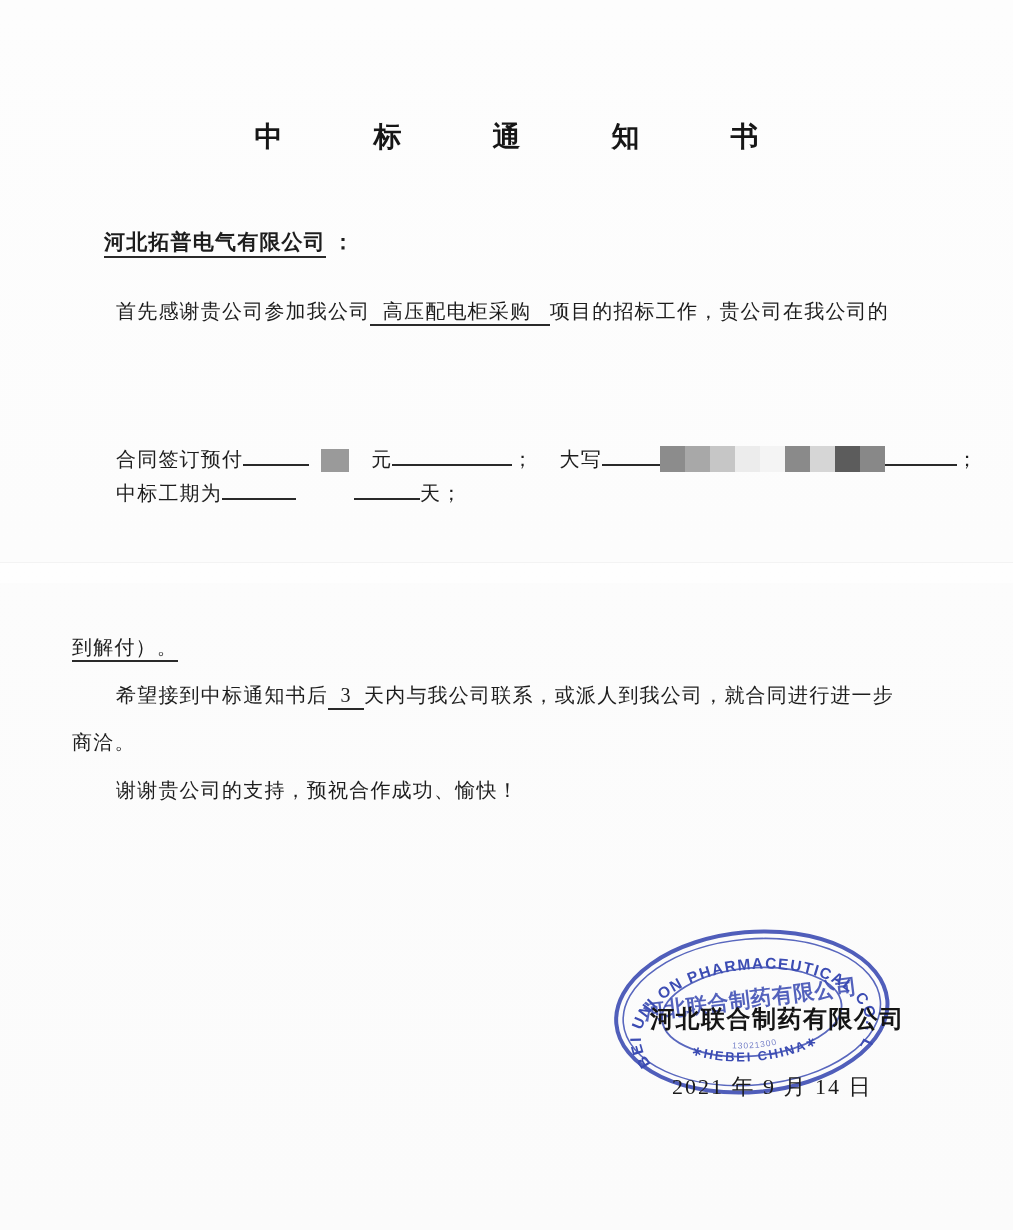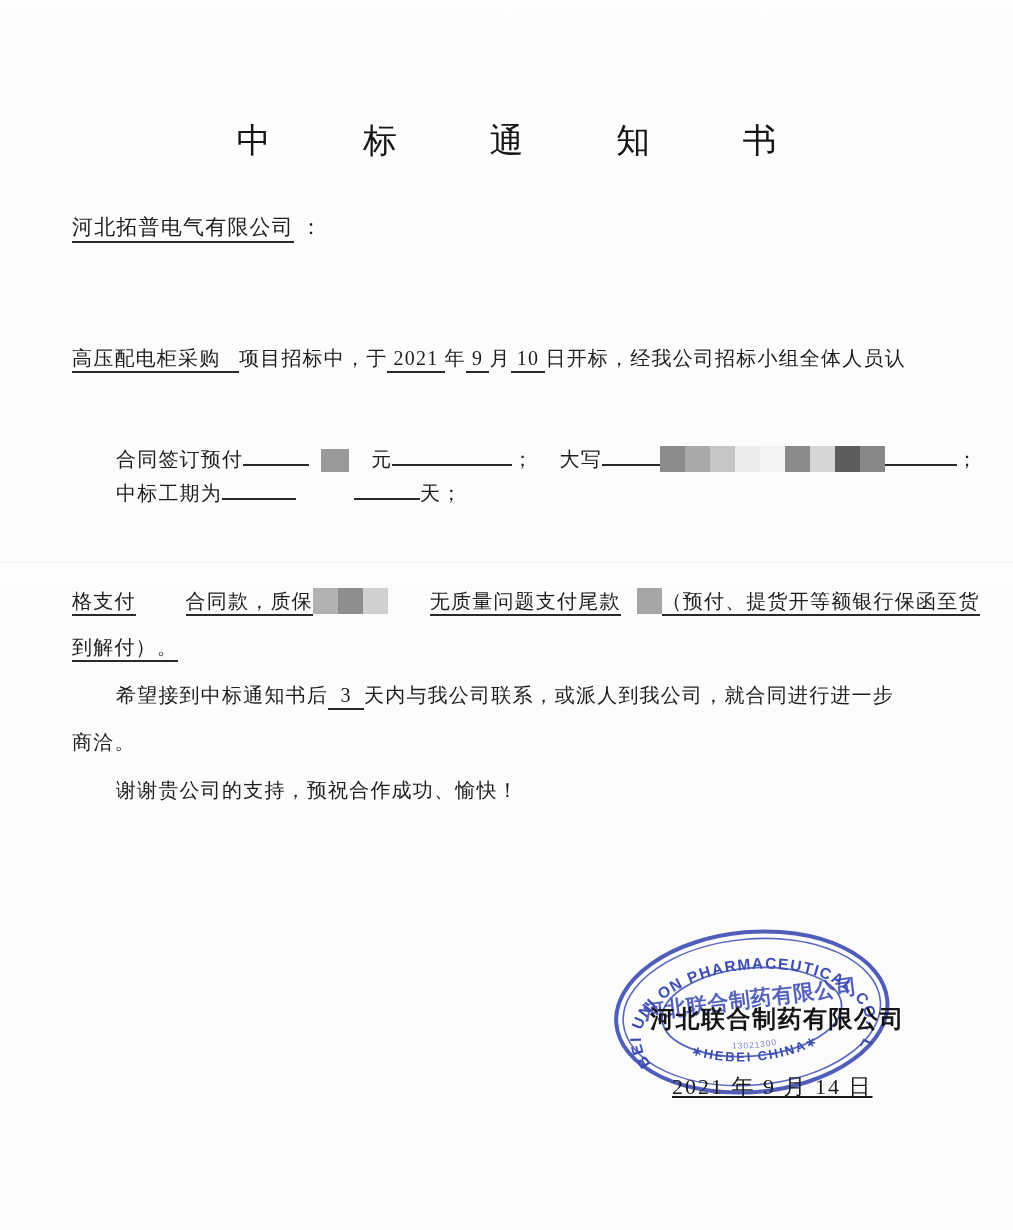--- a/index.html
+++ b/index.html
@@ -5,63 +5,63 @@
   html,body{margin:0;padding:0;}
   body{
     width:1013px;height:1230px;position:relative;overflow:hidden;
     background:linear-gradient(180deg,#fdfdfd 0%,#fcfcfc 45%,#fbfbfb 100%);
     font-family:"Liberation Serif","DejaVu Serif",serif;
     color:#1c1c1c;
   }
   .page{position:absolute;inset:0;}
   .title{
     position:absolute;top:118px;left:0;width:100%;text-align:center;
-    font-size:34px;letter-spacing:42px;text-indent:42px;font-weight:400;color:#161616;
+    font-size:28px;letter-spacing:42px;text-indent:42px;font-weight:700;color:#161616;
     white-space:nowrap;
   }
   .line{
     position:absolute;left:72px;white-space:nowrap;
     font-size:20px;letter-spacing:1.2px;color:#1d1d1d;
   }
   .indent{left:116px;}
-  .recipient{top:213px;font-weight:normal;font-size:21px;}
+  .recipient{top:228px;font-weight:bold;font-size:21px;margin-left:32px;}
   .u{border-bottom:2px solid #2a2a2a;padding-bottom:2px;}
   .blank{display:inline-block;border-bottom:2px solid #2a2a2a;height:22px;vertical-align:baseline;}
   .gap{display:inline-block;height:22px;}
   .mosaic{display:inline-flex;vertical-align:-6px;background:#fafafa;}
   .mosaic span{width:25px;height:26px;display:inline-block;}
   .mosaic.sm span{width:28px;height:23px;}
   .scan-band{position:absolute;top:562px;left:0;width:100%;height:20px;
     background:rgba(255,255,255,.55);border-top:1px solid rgba(0,0,0,.045);pointer-events:none;}
   .sig-company{
     position:absolute;left:650px;top:1003px;font-size:24px;font-weight:600;
     letter-spacing:1.5px;color:#141414;white-space:nowrap;z-index:3;
   }
   .sig-date{
     position:absolute;left:672px;top:1072px;font-size:22px;letter-spacing:2px;
-    color:#1a1a1a;white-space:nowrap;z-index:3;text-decoration:underline;
+    color:#1a1a1a;white-space:nowrap;z-index:3;
   }
   .seal{position:absolute;left:606px;top:920px;width:292px;height:188px;z-index:2;
     transform:rotate(-5deg);opacity:.92;}
 </style>
 </head>
 <body>
 
 <div class="page">
 
   <div class="title">中 标 通 知 书</div>
 
   <div class="line recipient">
     <span class="u">河北拓普电气有限公司</span><span>&nbsp;：</span>
   </div>
 
+  <div class="line indent" style="top:298px">
+    <span>首先感谢贵公司参加我公司</span><span class="u">&nbsp;&nbsp;高压配电柜采购&nbsp;&nbsp;&nbsp;</span><span>项目的招标工作，贵公司在我公司的</span>
+  </div>
 
-  <div class="line" style="top:345px">
-    <span class="u">高压配电柜采购&nbsp;&nbsp;&nbsp;</span><span>项目招标中，于</span><span class="u">&nbsp;2021&nbsp;</span><span>年</span><span class="u">&nbsp;9&nbsp;</span><span>月</span><span class="u">&nbsp;10&nbsp;</span><span>日开标，经我公司招标小组全体人员认</span>
-  </div>
 
 
   <div class="line indent" style="top:442px">
     <span>合同签订预付</span><span class="blank" style="width:66px"></span><span class="gap" style="width:12px"></span><span class="mosaic sm">
         <span style="background: rgb(154, 154, 154);"></span>
       </span><span class="gap" style="width:22px"></span><span>元</span><span class="blank" style="width:120px"></span><span>；</span><span class="gap" style="width:26px"></span><span>大写</span><span class="blank" style="width:58px"></span><span class="mosaic">
         <span style="background: rgb(140, 140, 140);"></span>
         <span style="background: rgb(168, 168, 168);"></span>
         <span style="background: rgb(198, 198, 198);"></span>
         <span style="background: rgb(236, 236, 236);"></span>
@@ -73,29 +73,20 @@
       </span><span class="blank" style="width:72px"></span><span>；</span>
   </div>
 
   <div class="line indent" style="top:476px">
     <span>中标工期为</span><span class="blank" style="width:74px"></span><span class="gap" style="width:58px"></span><span class="blank" style="width:66px"></span><span>天；</span>
   </div>
 
   <div class="scan-band"></div>
 
 
-  <div class="line" style="top:586px">
-    <span class="u">格支付</span><span class="gap" style="width:50px"></span><span class="u">合同款，质保</span><span class="mosaic">
-        <span style="background: rgb(178, 178, 178);"></span>
-        <span style="background: rgb(142, 142, 142);"></span>
-        <span style="background: rgb(208, 208, 208);"></span>
-      </span><span class="gap" style="width:42px"></span><span class="u">无质量问题支付尾款</span><span class="gap" style="width:16px"></span><span class="mosaic">
-        <span style="background: rgb(166, 166, 166);"></span>
-      </span><span class="u">（预付、提货开等额银行保函至货</span>
-  </div>
 
   <div class="line" style="top:634px">
     <span class="u">到解付）。</span>
   </div>
 
   <div class="line indent" style="top:682px">
     <span>希望接到中标通知书后</span><span class="u">&nbsp;&nbsp;3&nbsp;&nbsp;</span><span>天内与我公司联系，或派人到我公司，就合同进行进一步</span>
   </div>
 
   <div class="line" style="top:729px">

